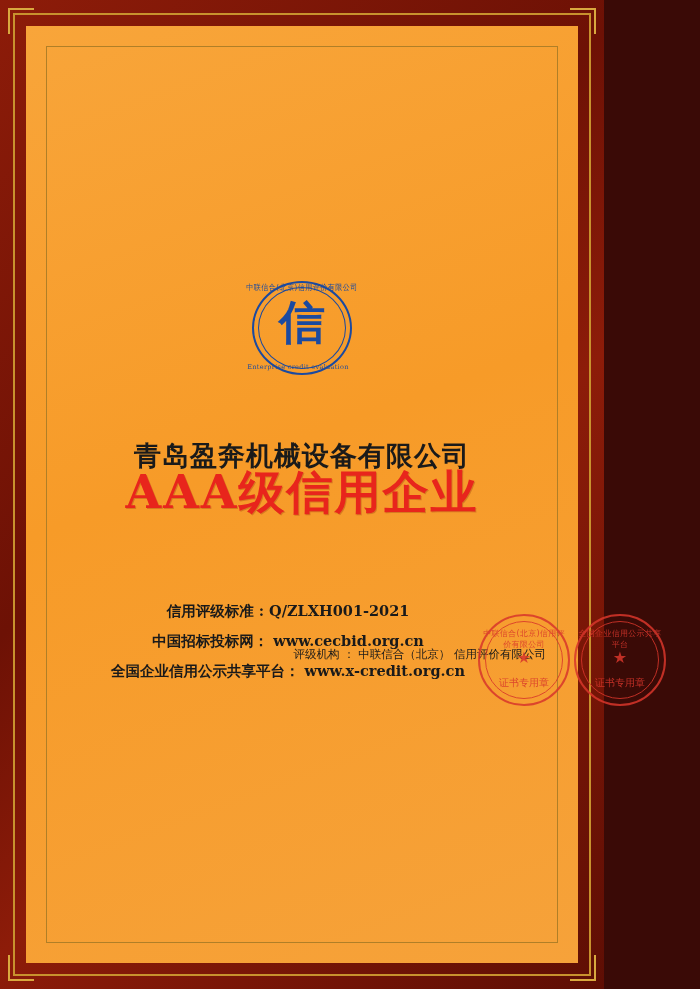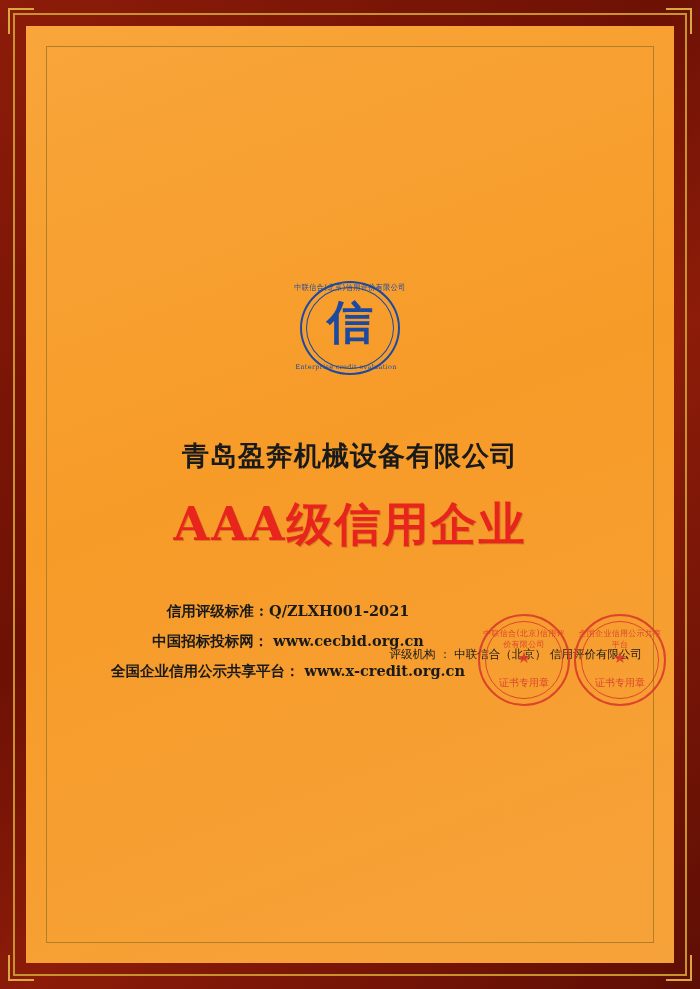--- a/index.html
+++ b/index.html
@@ -9,21 +9,21 @@
   }
   body {
     width: 700px;
     height: 989px;
     font-family: "Liberation Serif", serif;
     overflow: hidden;
   }
 
   #certificate {
     position: relative;
-    width: 700px;
+    width: 604px;
     height: 989px;
     box-sizing: border-box;
     background: #7d1508;
     background: linear-gradient(135deg, #8d1c09 0%, #6d1105 40%, #8d1c09 60%, #5e0e04 100%);
     padding: 26px;
   }
 
   .border-gold {
     position: absolute;
     left: 13px;
@@ -148,21 +148,21 @@
     font-size: 27px;
     font-weight: bold;
     color: #1a1a1a;
     letter-spacing: 1px;
     font-family: "DejaVu Serif", serif;
   }
   .grade-title {
     position: absolute;
     left: 0;
     right: 0;
-    top: 468px;
+    top: 436px;
     text-align: center;
     font-size: 46px;
     font-weight: bold;
     color: #e8251c;
     letter-spacing: 2px;
     font-family: "DejaVu Serif", serif;
     text-shadow: 1px 1px 0 rgba(120,20,0,.25);
   }
 
   

